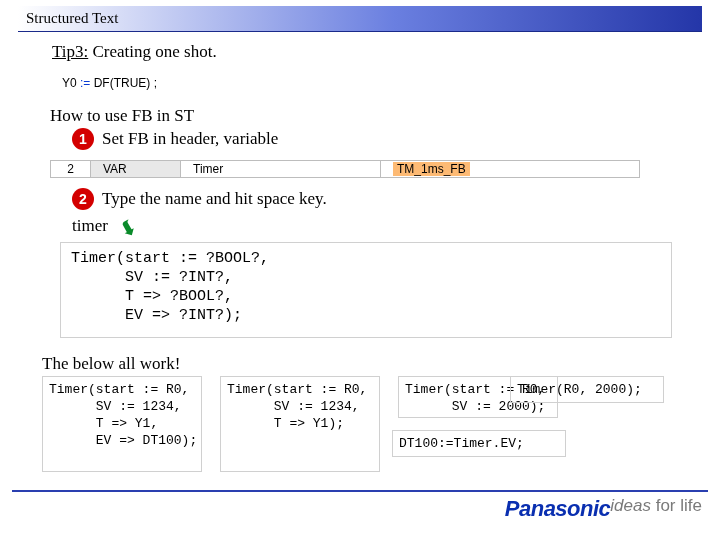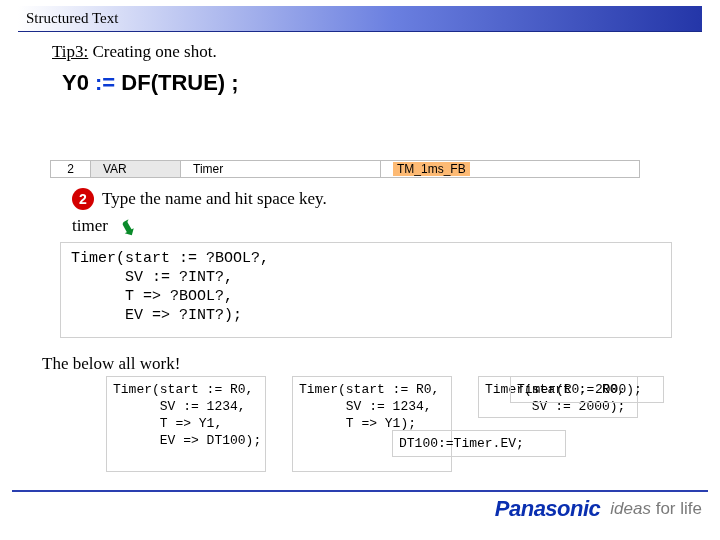--- a/index.html
+++ b/index.html
@@ -6,21 +6,21 @@
   .slide{position:relative;width:720px;height:540px}
   .title-bar{position:absolute;left:18px;top:6px;width:684px;height:26px;
     background:linear-gradient(to right,#ffffff 0%,#6a7fe0 55%,#2436a8 100%);
     border-bottom:1px solid #1a2a8a;box-sizing:border-box;padding-left:8px;display:flex;align-items:center}
   .title-bar span{font-size:15px;font-weight:400;color:#000}
 
   .tip-line{position:absolute;left:52px;top:42px;font-size:17px}
   .tip-line .u{text-decoration:underline}
 
   .code-top{position:absolute;left:52px;top:66px;width:620px;height:34px;display:flex;align-items:center;background:#fff}
-  .code-top-inner{padding-left:10px;font-family:Arial,Helvetica,sans-serif;font-weight:700;font-size:22px}
+  .code-top-inner{padding-left:10px;font-family:Arial,Helvetica,sans-serif;font-weight:400;font-size:12px}
   .code-blue{color:#0a3bd4}
 
   .howto{position:absolute;left:50px;top:106px;font-size:17px}
   .step-row{display:flex;align-items:center;margin-top:2px}
   .num-badge{display:inline-flex;width:22px;height:22px;border-radius:11px;background:#d30000;color:#fff;font-size:14px;font-weight:700;align-items:center;justify-content:center;margin-right:8px;font-family:Arial,sans-serif}
   .step-text{font-size:17px}
   .indent-step{margin-left:22px}
 
   .var-line{position:absolute;left:50px;top:160px;width:622px;height:18px;font-family:Arial,sans-serif;font-size:12px;display:flex}
   .var-cell{box-sizing:border-box;height:18px;border:1px solid #bdbdbd;border-right:none;background:#fff;display:flex;align-items:center;padding-left:12px}
@@ -33,30 +33,30 @@
 
   .step2-block{position:absolute;left:50px;top:186px}
   .timer-word{margin-left:22px;font-size:17px;margin-top:2px}
   .arrow{display:inline-block;margin-left:8px;font-size:20px;color:#0a8a2a;transform:rotate(60deg);font-weight:700;position:relative;top:4px}
 
   .callbox{position:absolute;left:60px;top:242px;width:612px;height:96px;border:1px solid #d0d0d0;background:#fff;
     font-family:"Courier New",monospace;font-size:15px;line-height:19px;padding:6px 10px;box-sizing:border-box}
 
   .works{position:absolute;left:42px;top:354px;font-size:17px}
 
-  .ex-row{position:absolute;left:42px;top:376px;width:660px;height:100px;display:flex;justify-content:center;gap:26px}
+  .ex-row{position:absolute;left:42px;top:376px;width:660px;height:100px;display:flex;justify-content:flex-start;gap:18px}
   .ex{background:#fff;border:1px solid #d0d0d0;font-family:"Courier New",monospace;font-size:13px;line-height:17px;padding:4px 6px;box-sizing:border-box;height:96px}
   .ex1{width:160px}
   .ex2{width:160px}
   .ex3{width:160px}
   .ex4-top{border:1px solid #d0d0d0;padding:4px 6px;margin-bottom:16px;position:absolute;top:376px;right:56px;width:140px;font-family:"Courier New",monospace;font-size:13px;line-height:17px}
   .ex3-bottom{position:absolute;top:430px;left:392px;width:160px;border:1px solid #d0d0d0;font-family:"Courier New",monospace;font-size:13px;line-height:17px;padding:4px 6px}
 
   .footer-rule{position:absolute;left:12px;right:12px;top:490px;height:0;border-top:2px solid #2a3fb0}
-  .brand{position:absolute;right:18px;top:496px;display:flex;align-items:center;gap:10px}
+  .brand{position:absolute;right:18px;top:496px;display:flex;}
   .panasonic{font-family:Arial,Helvetica,sans-serif;font-weight:700;font-style:italic;color:#0a2fb0;font-size:22px;letter-spacing:-0.5px}
   .ideas{font-family:Arial,Helvetica,sans-serif;color:#7a7a7a;font-size:17px}
   .ideas i{font-style:italic}
 </style>
 </head>
 <body>
 
 <div class="slide">
 
   <div class="title-bar">
@@ -66,20 +66,27 @@
   <div class="tip-line">
     <span class="u">Tip3:</span><span> Creating one shot.</span>
   </div>
 
   <div class="code-top">
     <div class="code-top-inner">
       <span>Y0</span><span class="code-blue"> := </span><span>DF(TRUE) ;</span>
     </div>
   </div>
 
+  <div class="howto">
+    <div>How to use FB in ST</div>
+    <div class="step-row indent-step">
+      <span class="num-badge">1</span>
+      <span class="step-text">Set FB in header, variable</span>
+    </div>
+  </div>
 
   <div class="var-line">
     <div class="var-cell var-num">2</div>
     <div class="var-cell var-class">VAR</div>
     <div class="var-cell var-ident">Timer</div>
     <div class="var-cell var-type">
       <span class="var-type-inner">TM_1ms_FB</span>
     </div>
   </div>
 

